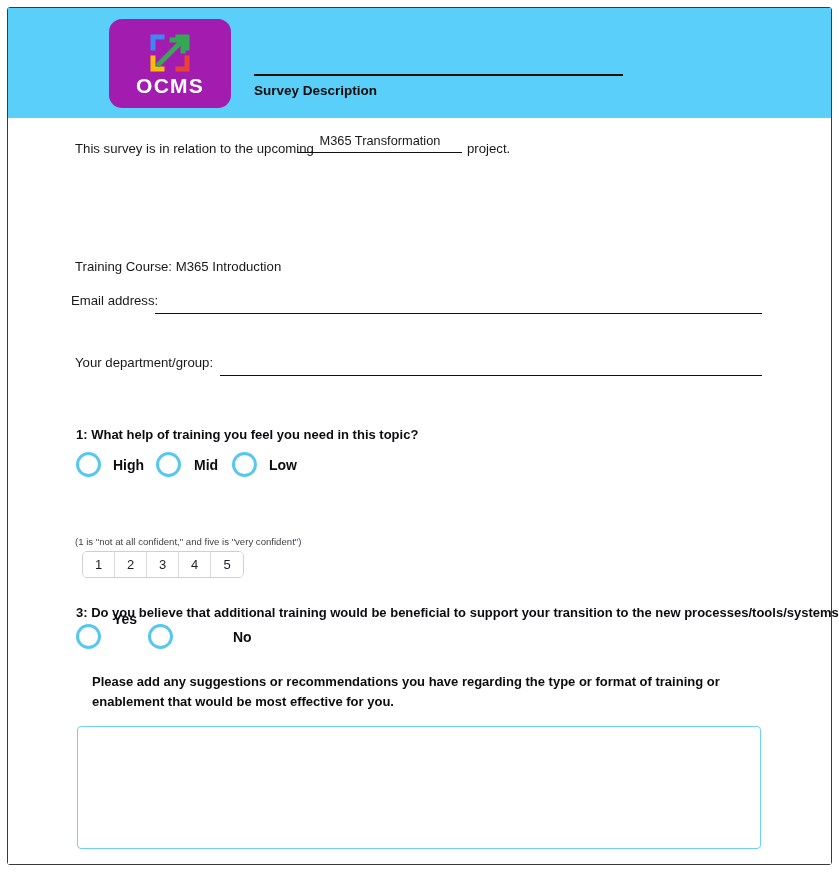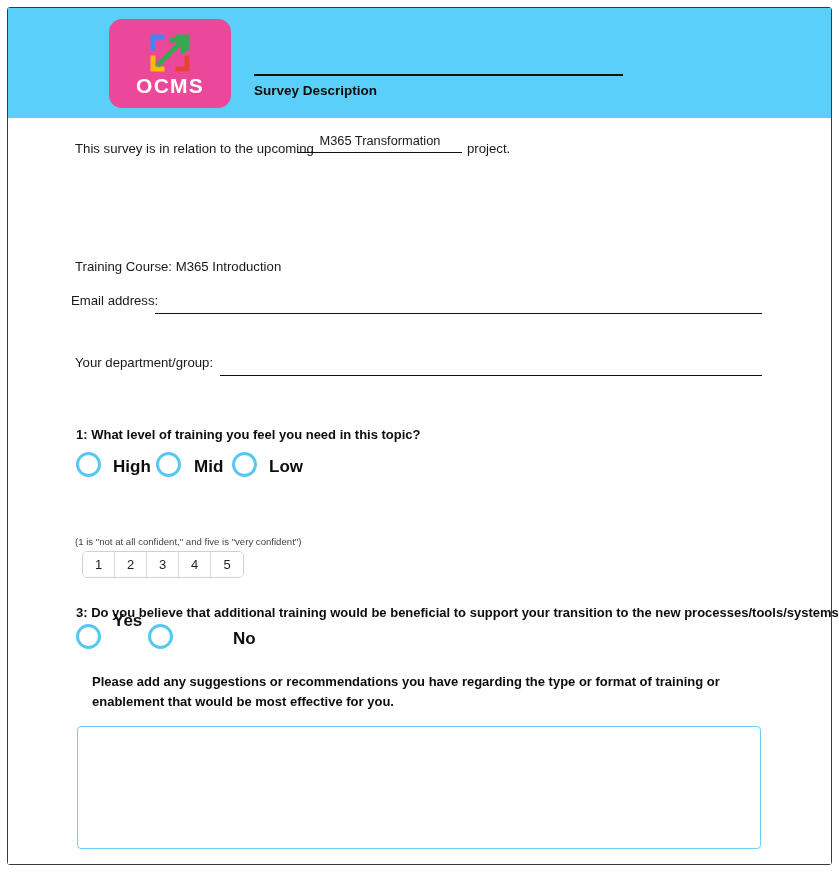--- a/index.html
+++ b/index.html
@@ -41,21 +41,21 @@
     background: #5ACFFA;
     box-sizing: border-box;
     overflow: hidden;
   }
   .logo {
     position: absolute;
     left: 101px;
     top: 11px;
     width: 122px;
     height: 89px;
-    background: #ec4899;
+    background: #a21caf;
     border-radius: 13px;
   }
   .logo-mark {
     position: absolute;
     left: 39px;
     top: 14px;
     width: 44px;
     height: 40px;
   }
   .logo-text {
@@ -167,21 +167,21 @@
     position: absolute;
     width: 25px;
     height: 25px;
     border: 3px solid #56C8F0;
     border-radius: 50%;
     background: #ffffff;
     box-sizing: border-box;
   }
   .opt-label {
     position: absolute;
-    font-size: 17px;
+    font-size: 14px;
     font-weight: bold;
     color: #0d0d10;
     white-space: nowrap;
   }
 
   .q1-r1 { left: 68px;  top: 334px; }
   .q1-l1 { left: 105px; top: 339px; }
   .q1-r2 { left: 148px; top: 334px; }
   .q1-l2 { left: 186px; top: 339px; }
   .q1-r3 { left: 224px; top: 334px; }
@@ -286,21 +286,21 @@
 
 
     <div class="txt course-line">Training Course:  M365 Introduction</div>
 
     <div class="field-label email-label">Email address:</div>
     <div class="field-line email-line"></div>
 
     <div class="field-label dept-label">Your department/group:</div>
     <div class="field-line dept-line"></div>
 
-    <div class="question q1">1: What level of training you feel you need in this topic?</div>
+    <div class="question q1">1: What help of training you feel you need in this topic?</div>
     <div class="radio q1-r1"></div>
     <div class="opt-label q1-l1">High</div>
     <div class="radio q1-r2"></div>
     <div class="opt-label q1-l2">Mid</div>
     <div class="radio q1-r3"></div>
     <div class="opt-label q1-l3">Low</div>
 
     <div class="q2-hint">(1 is "not at all confident," and five is "very confident")</div>
     <div class="scale">
       <div class="scale-cell">1</div>

